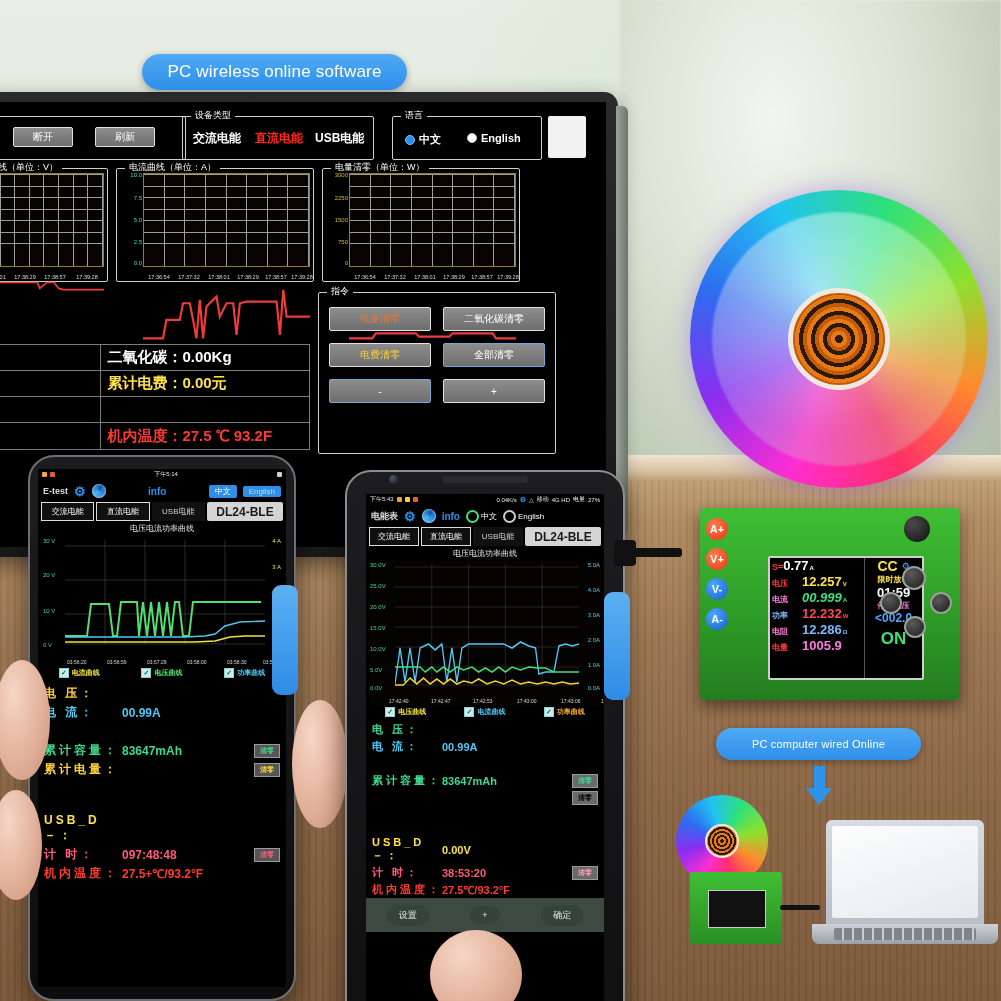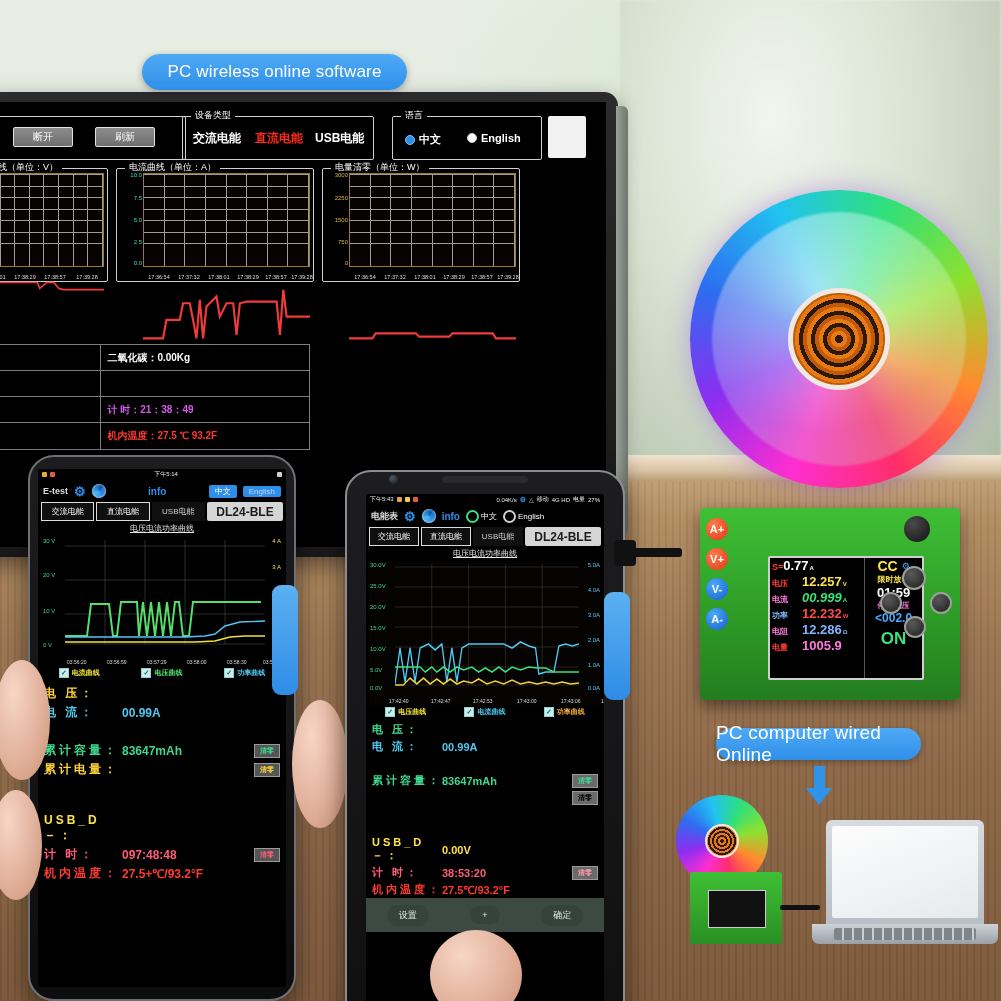--- a/index.html
+++ b/index.html
@@ -23,21 +23,21 @@
         linear-gradient(180deg,#c9a980 0%,#b08b60 12%,#9a7450 34%,#8a6544 60%,#7a5738 100%);}
   .bg-desk-edge{position:absolute;left:620px;top:455px;width:381px;height:26px;
       background:linear-gradient(180deg,#f0e3cf,#d8c3a3 60%,#bb9f79);}
 
   
   .bubble{position:absolute;border-radius:22px;color:#fff;font-size:17px;
       display:flex;align-items:center;justify-content:center;letter-spacing:.2px;
       background:linear-gradient(180deg,#4fa9f5,#2f8fe8);
       box-shadow:0 2px 7px rgba(0,0,0,.3);}
   #bubble-wireless{left:142px;top:54px;width:265px;height:36px;}
-  #bubble-wired{left:716px;top:728px;width:205px;height:32px;font-size:19px;}
+  #bubble-wired{left:716px;top:728px;width:205px;height:32px;font-size:11px;}
   .arrow-down{position:absolute;left:806px;top:766px;width:26px;height:40px;}
   .arrow-down .shaft{position:absolute;left:8px;top:0;width:11px;height:24px;background:#2f93ea;}
   .arrow-down .head{position:absolute;left:0;top:22px;width:0;height:0;
       border-left:13px solid transparent;border-right:13px solid transparent;border-top:17px solid #2f93ea;}
 
   
   #laptop{position:absolute;left:-18px;top:92px;width:636px;height:465px;
       background:linear-gradient(180deg,#2b2b2d,#191919);
       border-radius:6px 14px 4px 4px;box-shadow:0 8px 22px rgba(0,0,0,.45);
       padding:10px 12px 10px 10px;box-sizing:border-box;}
@@ -67,21 +67,21 @@
       background-image:
         repeating-linear-gradient(90deg,transparent 0 calc(100%/8 - 1px),#9c9c9c calc(100%/8 - 1px) calc(100%/8)),
         repeating-linear-gradient(0deg,transparent 0 calc(100%/8 - 1px),#9c9c9c calc(100%/8 - 1px) calc(100%/8));}
   .chart .yl{position:absolute;left:0;font-size:6px;width:25px;text-align:right;}
   .chart .xl{position:absolute;bottom:1px;font-size:5.5px;color:#ddd;transform:translateX(-50%);}
   .chart svg{position:absolute;left:26px;right:3px;top:4px;bottom:14px;overflow:visible;}
 
   .dtable{position:absolute;border:1px solid #7d7d7d;box-sizing:border-box;}
   .drow{display:flex;height:26px;border-bottom:1px solid #7d7d7d;box-sizing:border-box;}
   .drow:last-child{border-bottom:none;}
-  .dcell{display:flex;align-items:center;font-size:10px;font-weight:bold;padding-left:6px;
+  .dcell{display:flex;align-items:center;font-size:15px;font-weight:bold;padding-left:6px;
       box-sizing:border-box;white-space:nowrap;}
   .dcell.l{width:40%;border-right:1px solid #7d7d7d;}
   .dcell.r{width:60%;}
 
   
   .phone{position:absolute;background:linear-gradient(180deg,#1d1d1f,#0d0d0e);
       box-shadow:0 8px 24px rgba(0,0,0,.5);box-sizing:border-box;}
   #phone-left{left:28px;top:455px;width:268px;height:546px;border-radius:26px;padding:12px 8px;
       border:2px solid #6d6f72;}
   #phone-right{left:345px;top:470px;width:280px;height:681px;border-radius:26px;padding:10px 19px;
@@ -105,21 +105,21 @@
   .info-lnk{font-size:10px;color:#2d8fe8;font-weight:bold;}
   .langbtn{font-size:8px;padding:1px 6px;border-radius:2px;}
 
   .tabs{display:flex;align-items:stretch;height:19px;gap:2px;padding:0 3px;}
   .tab{flex:1;display:flex;align-items:center;justify-content:center;font-size:8px;
       border:1px solid #6a6a6a;color:#cfcfcf;background:#101010;}
   .tab.hl{border-color:#dcdcdc;color:#fff;}
   .devtag{display:flex;align-items:center;justify-content:center;font-size:12px;font-weight:bold;
       color:#1b1b1b;background:#d5d5d5;border-radius:2px;padding:0 5px;min-width:66px;}
 
-  .ptitle{text-align:center;font-size:8px;color:#e8e8e8;padding:2px 0;text-decoration:underline;}
+  .ptitle{text-align:center;font-size:8px;color:#e8e8e8;padding:2px 0;}
 
   .legend{display:flex;justify-content:space-around;align-items:center;padding:2px 0;}
   .legend .it{display:flex;align-items:center;gap:3px;font-size:7px;font-weight:bold;}
   .cbx{width:8px;height:8px;border:1px solid #8bd3d0;background:#cdeceb;color:#0a6e66;
       font-size:7px;line-height:7px;text-align:center;}
 
   .mrow{display:flex;align-items:center;font-size:12px;font-weight:bold;padding:1px 6px;}
   .mrow .k{width:78px;letter-spacing:3px;}
   .mrow .v{flex:1;}
   .zbtn{font-size:7px;padding:1px 5px;border:1px solid #9a9a9a;background:#555;}
@@ -269,31 +269,40 @@
         <span class="xl" style="left:185px;">17:39:28</span>
       </div>
 
       <div class="dtable" style="left:-30px;top:242px;width:348px;height:106px;">
         <div class="drow">
           <div class="dcell l" style="color:#ffd23a;">V</div>
           <div class="dcell r" style="color:#ffffff;">二氧化碳：0.00Kg</div>
         </div>
         <div class="drow">
           <div class="dcell l" style="color:#51c7f2;">9A</div>
+          <div class="dcell r" style="color:#ffe24a;">累计电费：0.00元</div>
         </div>
         <div class="drow">
           <div class="dcell l" style="color:#ffa53a;">3W</div>
-          <div class="dcell r" style="color:#d45ae8;">计    时：21：38：49</div>
         </div>
         <div class="drow">
           <div class="dcell l" style="color:#3fd98d;">4Ah</div>
           <div class="dcell r" style="color:#ff3b30;">机内温度：27.5 ℃  93.2F</div>
         </div>
       </div>
 
+      <div class="grp" style="left:326px;top:190px;width:236px;height:160px;">
+        <span class="lg">指令</span>
+        <div class="pcbtn" style="position:absolute;left:10px;top:14px;width:100px;height:22px;color:#e07a3c;">电量清零</div>
+        <div class="pcbtn" style="position:absolute;left:124px;top:14px;width:100px;height:22px;">二氧化碳清零</div>
+        <div class="pcbtn" style="position:absolute;left:10px;top:50px;width:100px;height:22px;color:#ffd23a;">电费清零</div>
+        <div class="pcbtn" style="position:absolute;left:124px;top:50px;width:100px;height:22px;border-color:#6fa8dc;">全部清零</div>
+        <div class="pcbtn" style="position:absolute;left:10px;top:86px;width:100px;height:22px;border-color:#6fa8dc;">-</div>
+        <div class="pcbtn" style="position:absolute;left:124px;top:86px;width:100px;height:22px;">+</div>
+      </div>
 
     </div>
   </div>
 
   <div class="phone" id="phone-left">
     <div class="pscreen">
 
       <div class="statusbar">
         <span class="sb-dot" style="background:#f2a93a;"></span>
         <span class="sb-dot" style="background:#e85b3a;"></span>

